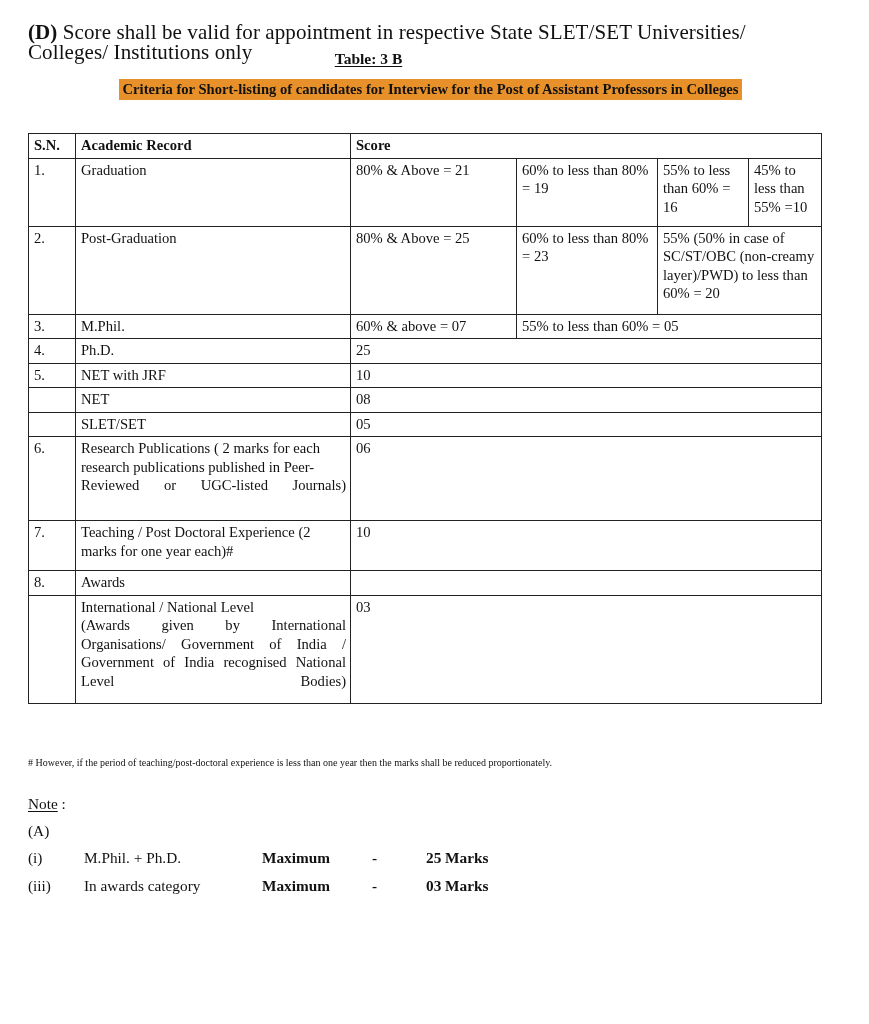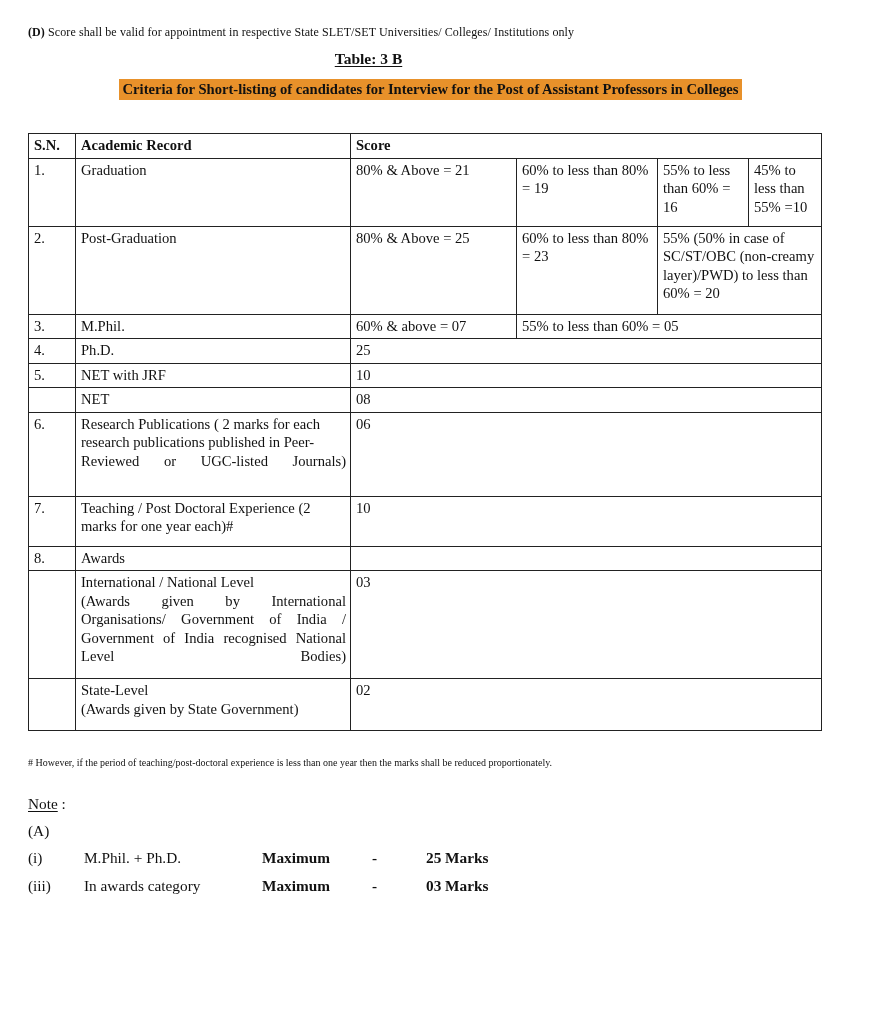--- a/index.html
+++ b/index.html
@@ -23,21 +23,21 @@
     height: 1024px;
     padding: 0;
   }
 
   
   .intro {
     position: absolute;
     left: 28px;
     top: 22px;
     width: 800px;
-    font-size: 12px;
+    font-size: 21px;
     line-height: 20px;
     letter-spacing: 0.1px;
   }
   .intro .lbl { font-weight: bold; }
 
   
   .table-num {
     position: absolute;
     left: 0;
     top: 50px;
@@ -221,20 +221,25 @@
           <td class="bold">NET with JRF</td>
           <td colspan="4">10</td>
         </tr>
 
         <tr>
           <td></td>
           <td class="bold">NET</td>
           <td colspan="4">08</td>
         </tr>
 
+        <tr>
+          <td></td>
+          <td class="bold">SLET/SET</td>
+          <td colspan="4">05</td>
+        </tr>
 
         <tr>
           <td class="tall-3">6.</td>
           <td class="bold just">Research Publications ( 2 marks for each research publications published in Peer-Reviewed or UGC-listed Journals)</td>
           <td colspan="4">06</td>
         </tr>
 
         <tr>
           <td class="tall-4">7.</td>
           <td class="bold justnl">Teaching / Post Doctoral Experience (2 marks for one year each)#</td>
@@ -249,28 +254,20 @@
 
         <tr>
           <td class="tall-5"></td>
           <td>
             <div>International / National Level</div>
             <div class="just">(Awards given by International Organisations/ Government of India / Government of India recognised National Level Bodies)</div>
           </td>
           <td colspan="4">03</td>
         </tr>
 
-        <tr>
-          <td class="tall-6"></td>
-          <td>
-            <div>State-Level</div>
-            <div>(Awards given by State Government)</div>
-          </td>
-          <td colspan="4">02</td>
-        </tr>
       </tbody>
     </table>
   </div>
 
   <div class="footnote"># However, if the period of teaching/post-doctoral experience is less than one year then the marks shall be reduced proportionately.</div>
 
   <div class="note-label">
     <u>Note</u><span> :</span>
   </div>
 

